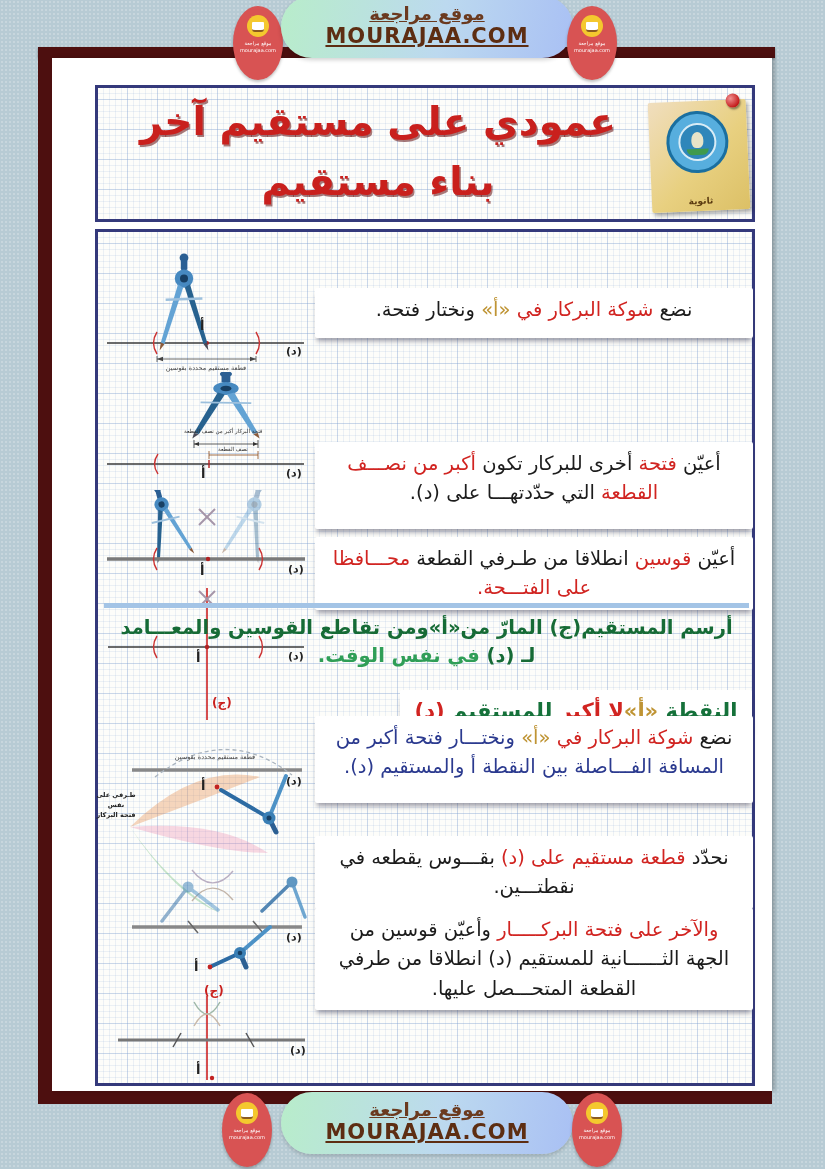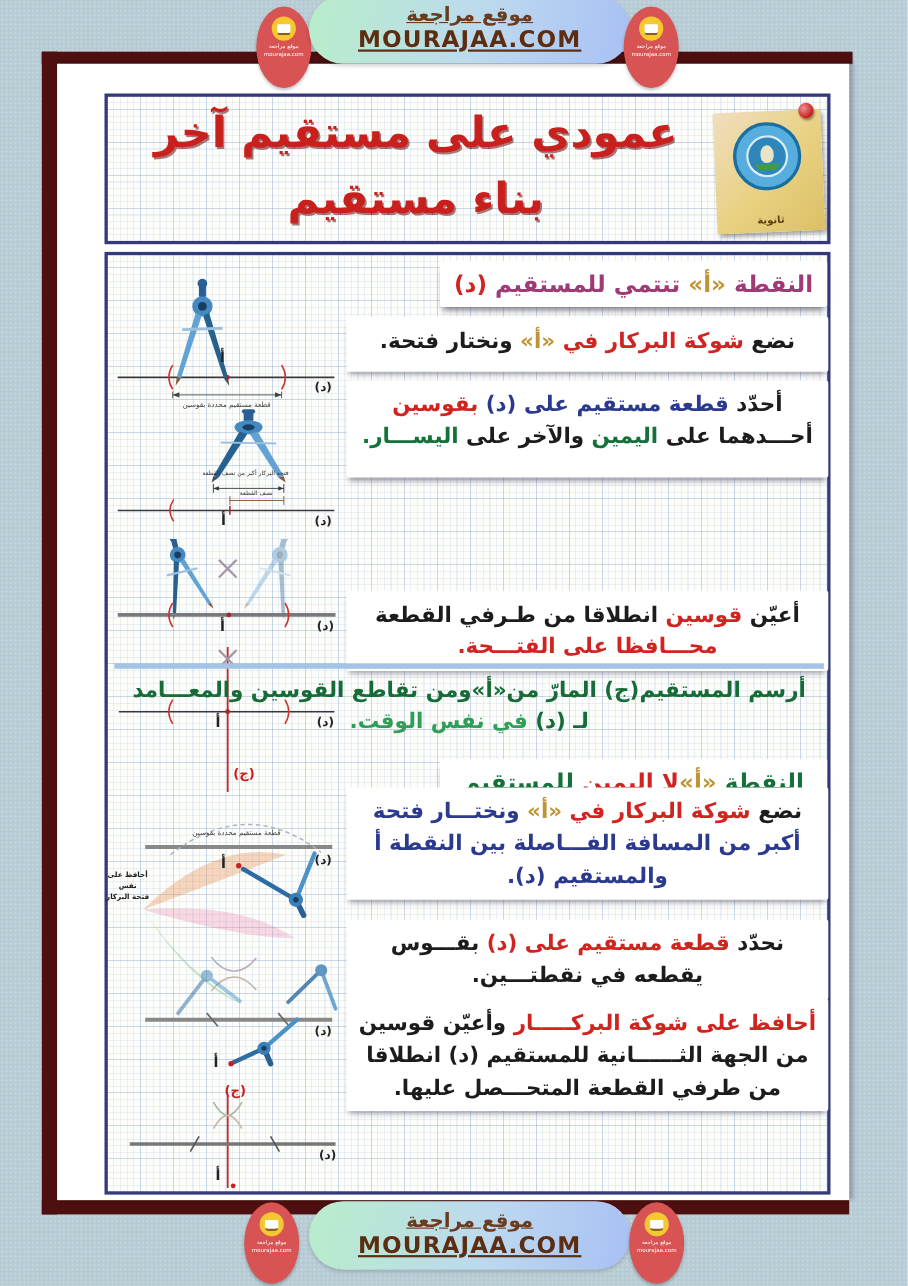--- a/index.html
+++ b/index.html
@@ -49,21 +49,21 @@
   .badge{position:absolute;width:50px;height:74px;border-radius:50%;background:#d85353;box-shadow:0 2px 3px rgba(0,0,0,.25);text-align:center;}
   .badge-circle{width:22px;height:22px;border-radius:50%;background:#f4c82e;margin:9px auto 3px;position:relative;}
   .book-glyph{position:absolute;left:5px;top:7px;width:12px;height:8px;background:#fff;border-radius:1px 1px 3px 3px;border-bottom:2px solid #8a5a20;}
   .badge-t1,.badge-t2{font-size:5px;color:#fff;line-height:1.4;}
   
   .s-heading{position:absolute;left:302px;width:352px;background:#fff;border-radius:2px;
     box-shadow:0 6px 6px -3px rgba(45,45,65,.65);text-align:center;direction:rtl;
     font-size:21px;font-weight:bold;padding:9px 4px;box-sizing:border-box;}
   .step{position:absolute;left:217px;width:438px;background:#fff;border-radius:2px;
     box-shadow:0 5px 5px -2px rgba(60,60,85,.5);text-align:center;direction:rtl;
-    font-size:19.5px;font-weight:bold;line-height:1.5;padding:7px 10px;box-sizing:border-box;color:#1c1c1c;}
+    font-size:19.5px;font-weight:normal;line-height:1.5;padding:7px 10px;box-sizing:border-box;color:#1c1c1c;}
   .rule-block{position:absolute;left:6px;width:645px;background:transparent;border-top:5px solid #a3c4e6;
     text-align:center;direction:rtl;font-size:19.5px;font-weight:bold;line-height:1.45;padding:6px 12px;box-sizing:border-box;}
   .c-black{color:#1c1c1c}.c-red{color:#d12421}.c-navy{color:#2b3a8f}.c-green{color:#15713a}
   .c-gold{color:#bf9434}.c-purple{color:#a03a76}.c-gdark{color:#166b36}.c-glight{color:#2f9e57}
   
   .fig{position:absolute;left:2px;width:212px;}
   .fig svg{display:block;}
   .dlabel{position:absolute;font-weight:bold;color:#222;font-size:11px;}
   .dlabel.big{font-size:13px;}
   .dlabel.red{color:#c9201d;font-size:12px;}
@@ -219,21 +219,21 @@
       <line x1="140" y1="218" x2="170" y2="192" stroke="#4d92c6" stroke-width="4" stroke-linecap="round"></line>
       <line x1="140" y1="218" x2="146" y2="232" stroke="#2b5f93" stroke-width="5" stroke-linecap="round"></line>
       <circle cx="140" cy="218" r="6" fill="#3a7fb5"></circle>
         <circle cx="140" cy="218" r="2.3" fill="#173f63"></circle>
       <circle cx="110" cy="232" r="2.4" fill="#c22222"></circle>
     </svg>
     <span class="dcaption" style="left:60px;top:18px;width:110px;text-align:center">قطعة مستقيم محددة بقوسين</span>
     <span class="dlabel" style="left:186px;top:40px">(د)</span>
     <span class="dlabel big" style="left:101px;top:43px">أ</span>
     <span class="dnote" style="left:-8px;top:56px;width:48px">
-      <span>أحافظ على نفس</span><br>
+      <span>طـرفي على نفس</span><br>
       <span>فتحة البركار</span>
     </span>
     <span class="dlabel" style="left:186px;top:196px">(د)</span>
     <span class="dlabel big" style="left:94px;top:224px">أ</span>
   </figure>
 
   <figure class="fig" style="top:754px;height:98px;margin:0">
     <svg width="212" height="98" viewBox="0 0 212 98">
       <line x1="107" y1="10" x2="107" y2="94" stroke="#cc2222" stroke-width="1.6"></line>
       <path d="M 94 16 C 103 32 111 32 120 16" stroke="#9fb8a8" stroke-width="1.5" fill="none"></path>
@@ -241,55 +241,52 @@
       <line x1="18" y1="54" x2="205" y2="54" stroke="#777" stroke-width="3"></line>
       <line x1="81" y1="47" x2="73" y2="61" stroke="#555" stroke-width="1.5"></line>
       <line x1="146" y1="47" x2="154" y2="61" stroke="#555" stroke-width="1.5"></line>
       <circle cx="112" cy="92" r="2.2" fill="#c22222"></circle>
     </svg>
     <span class="dlabel red" style="left:104px;top:-2px">(ج)</span>
     <span class="dlabel" style="left:190px;top:58px">(د)</span>
     <span class="dlabel big" style="left:96px;top:76px">أ</span>
   </figure>
 
-  <div class="s-heading" style="top:5px">
-    <span class="c-purple">النقطة </span><span class="c-gold">«أ» </span><span class="c-purple">تنتمي للمستقيم </span><span class="c-red">(د)</span>
-  </div>
 
   <div class="step" style="top:56px;min-height:50px">
     <span class="c-black">نضع </span><span class="c-red">شوكة البركار في </span><span class="c-gold">«أ» </span><span class="c-black">ونختار فتحة.</span>
   </div>
 
-  <div class="step" style="top:114px;min-height:88px">
-    <span class="c-black">أحدّد </span><span class="c-navy">قطعة مستقيم على (د) </span><span class="c-red">بقوسين </span><span class="c-black">أحـــدهما على </span><span class="c-green">اليمين </span><span class="c-black">والآخر على </span><span class="c-green">اليســـار.</span>
-  </div>
-
+
+  <div class="step" style="top:210px;min-height:87px">
+    <span class="c-black">أعيّن </span><span class="c-red">فتحة </span><span class="c-black">أخرى للبركار تكون </span><span class="c-red">أكبر من نصـــف القطعة </span><span class="c-black">التي حدّدتهـــا على (د).</span>
+  </div>
 
   <div class="step" style="top:305px;min-height:60px">
     <span class="c-black">أعيّن </span><span class="c-red">قوسين </span><span class="c-black">انطلاقا من طـرفي القطعة </span><span class="c-red">محـــافظا على الفتـــحة.</span>
   </div>
 
   <div class="rule-block" style="top:371px;min-height:72px">
     <span class="c-gdark">أرسم المستقيم(ج) المارّ من«أ»ومن تقاطع القوسين والمعـــامد لـ (د) </span><span class="c-glight">في نفس الوقت.</span>
   </div>
 
   <div class="s-heading" style="top:458px">
-    <span class="c-green">النقطة </span><span class="c-gold">«أ»</span><span class="c-red">لا اليمين </span><span class="c-green">للمستقيم </span><span class="c-red">(د)</span>
+    <span class="c-green">النقطة </span><span class="c-gold">«أ»</span><span class="c-red">لا أكبر </span><span class="c-green">للمستقيم </span><span class="c-red">(د)</span>
   </div>
 
   <div class="step" style="top:484px;min-height:87px">
     <span class="c-black">نضع </span><span class="c-red">شوكة البركار في </span><span class="c-gold">«أ» </span><span class="c-navy">ونختـــار </span><span class="c-navy">فتحة أكبر من المسافة الفـــاصلة بين النقطة أ والمستقيم (د).</span>
   </div>
 
   <div class="step" style="top:604px;min-height:66px">
     <span class="c-black">نحدّد </span><span class="c-red">قطعة مستقيم على (د) </span><span class="c-black">بقـــوس يقطعه في نقطتـــين.</span>
   </div>
 
   <div class="step" style="top:676px;min-height:94px">
-    <span class="c-red">أحافظ على شوكة البركـــــار </span><span class="c-black">وأعيّن قوسين من الجهة الثــــــانية للمستقيم (د) انطلاقا من طرفي القطعة المتحـــصل عليها.</span>
+    <span class="c-red">والآخر على فتحة البركـــــار </span><span class="c-black">وأعيّن قوسين من الجهة الثــــــانية للمستقيم (د) انطلاقا من طرفي القطعة المتحـــصل عليها.</span>
   </div>
 
 
 </div>
 
 <div class="banner" style="top:0">
   <div class="badge" style="left:233px;top:6px">
     <div class="badge-circle">
         <div class="book-glyph"></div>
       </div>

